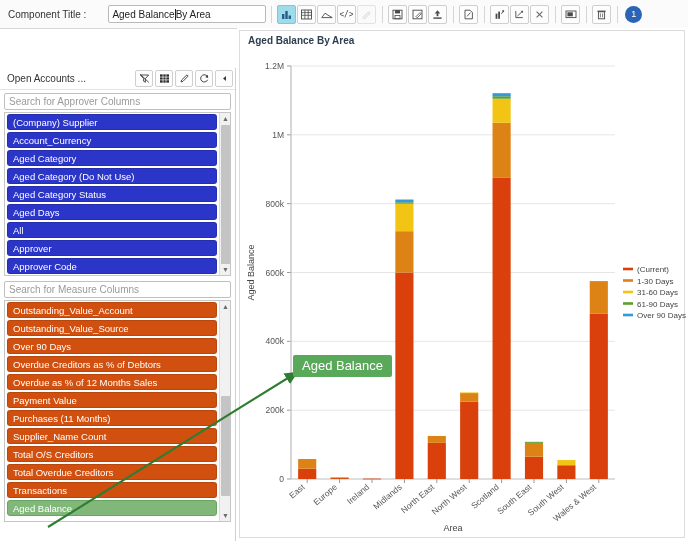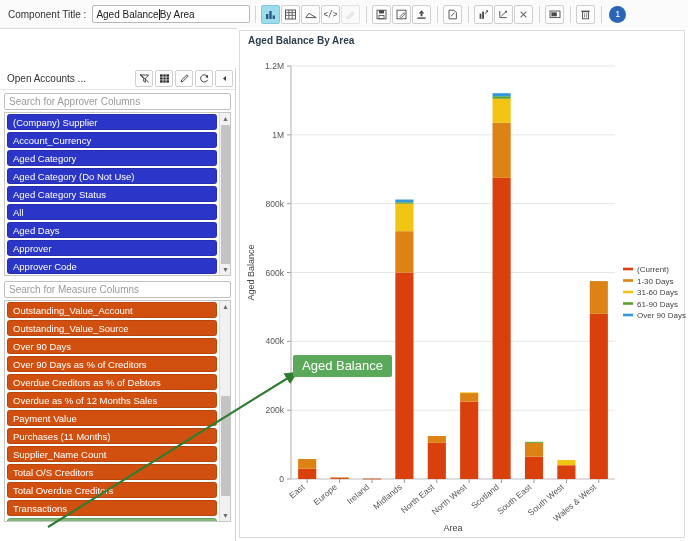--- a/index.html
+++ b/index.html
@@ -16,21 +16,21 @@
   #top-toolbar {
     position: absolute; left: 0; top: 0; width: 688px; height: 29px;
     background: #fbfbfb;
     border-bottom: 1px solid #d8d8d8;
     display: flex; align-items: center;
   }
   .ct-label {
     font-size: 10px; color: #333; margin-left: 8px; white-space: nowrap;
   }
   .ct-input {
-    margin-left: 6px; width: 158px; height: 18px;
+    margin-left: 22px; width: 158px; height: 18px;
     border: 1px solid #b9b9b9; background: #fff; border-radius: 2px;
     font-size: 10px; color: #222; padding: 0 3px; line-height: 17px;
     position: relative; white-space: nowrap; overflow: hidden;
   }
   .caret-bar {
     display:inline-block; width:1px; height:11px; background:#222;
     vertical-align:-2px; margin:0 0px;
   }
   .tb-sep {
     width: 1px; height: 17px; background: #d5d5d5; margin: 0 5px;
@@ -297,22 +297,22 @@
 
   <div class="search-box">Search for Approver Columns</div>
 
   <div class="list-wrap" id="attr-list-wrap">
     <div class="list-inner" id="attr-list">
         <div class="pill attr">(Company) Supplier</div>
         <div class="pill attr">Account_Currency</div>
         <div class="pill attr">Aged Category</div>
         <div class="pill attr">Aged Category (Do Not Use)</div>
         <div class="pill attr">Aged Category Status</div>
+        <div class="pill attr">Aged Days</div>
         <div class="pill attr">All</div>
-        <div class="pill attr">Aged Days</div>
         <div class="pill attr">Approver</div>
         <div class="pill attr">Approver Code</div>
         <div class="pill attr">Area</div>
         <div class="pill attr">Area Code</div>
         <div class="pill attr">Buyer</div>
         <div class="pill attr">Buyer Code</div>
       </div>
     <div class="scrollbar">
       <div class="sb-arrow up">▲</div>
       <div class="sb-thumb" style="top:12px; height:150px;"></div>
@@ -320,21 +320,20 @@
     </div>
   </div>
 
   <div class="search-box" style="margin-top:5px;">Search for Measure Columns</div>
 
   <div class="list-wrap" id="meas-list-wrap">
     <div class="list-inner" id="meas-list">
         <div class="pill meas">Outstanding_Value_Account</div>
         <div class="pill meas">Outstanding_Value_Source</div>
         <div class="pill meas">Over 90 Days</div>
-        <div class="pill meas">Over 90 Days as % of Creditors</div>
         <div class="pill meas">Overdue Creditors as % of Debtors</div>
         <div class="pill meas">Overdue as % of 12 Months Sales</div>
         <div class="pill meas">Payment Value</div>
         <div class="pill meas">Purchases (11 Months)</div>
         <div class="pill meas">Supplier_Name Count</div>
         <div class="pill meas">Total O/S Creditors</div>
         <div class="pill meas">Total Overdue Creditors</div>
         <div class="pill meas">Transactions</div>
         <div class="pill sel">Aged Balance</div>
       </div>

